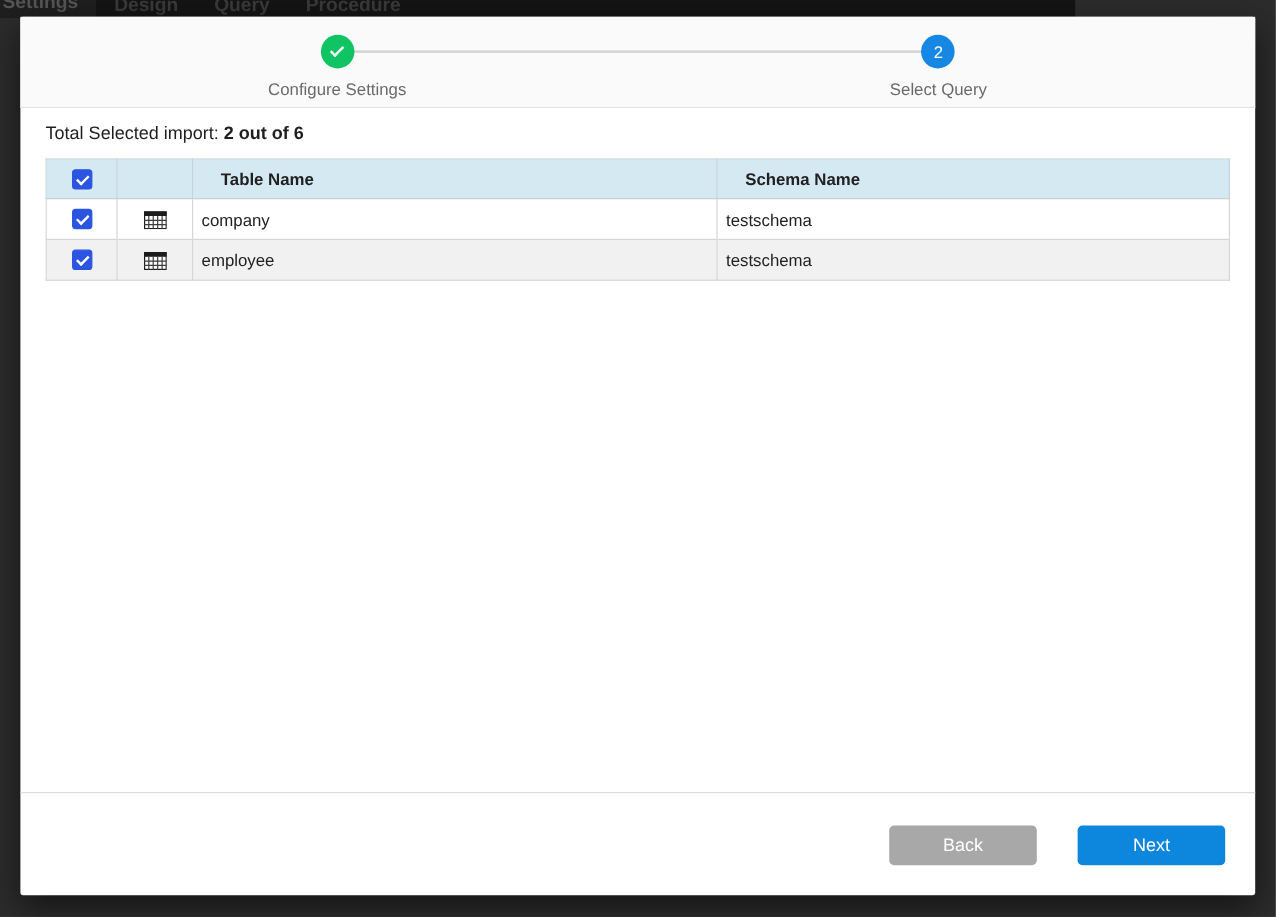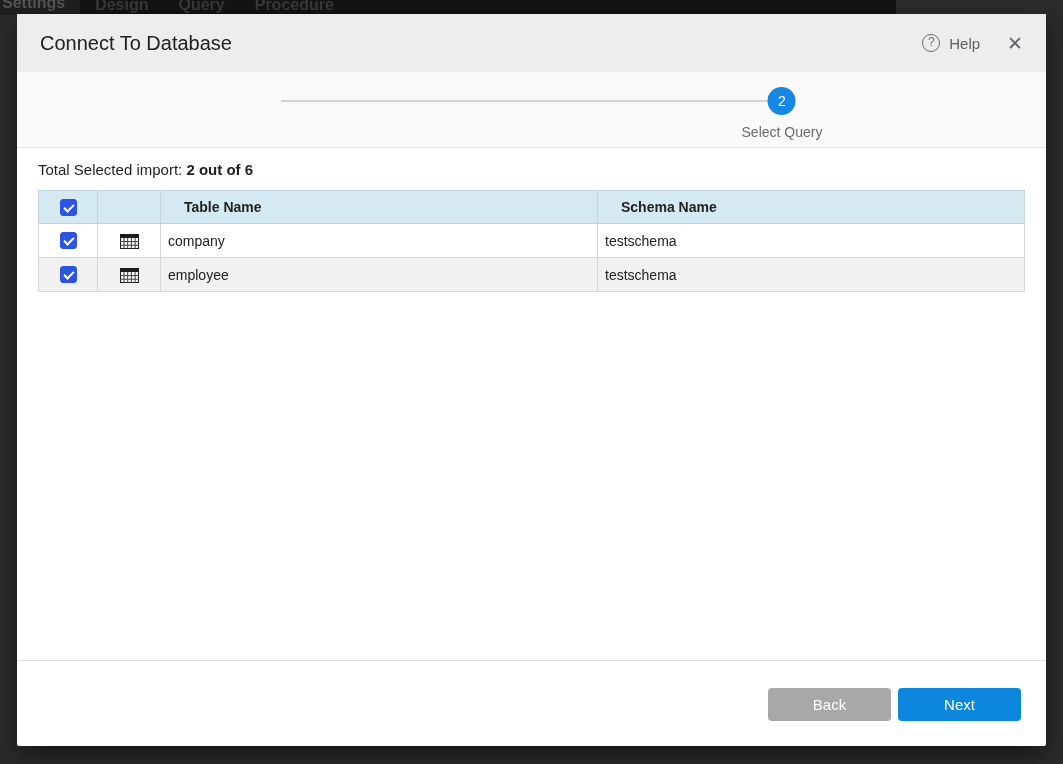--- a/index.html
+++ b/index.html
@@ -77,50 +77,48 @@
   .checkbox.checked { background:var(--checkbox_blue); border-color:var(--checkbox_blue); }
   .checkbox.checked::after { content:""; position:absolute; left:3.5px; top:4px;
     width:8px; height:4px; border-left:2px solid #fff; border-bottom:2px solid #fff;
     transform:rotate(-45deg); }
 
   .table-glyph { display:inline-block; vertical-align:middle; }
 
   
   .modal-footer { flex:0 0 auto; height:86px; border-top:1px solid #dcdcdc;
     display:flex; justify-content:flex-end; align-items:flex-start;
-    padding-top:27px; padding-right:25px; gap:7px; }
+    padding-top:27px; padding-right:25px; gap:34px; }
   .btn { width:123px; height:33px; border:none; border-radius:4px; color:#fff;
     font-size:15px; cursor:pointer;
     font-family:"Liberation Sans","DejaVu Sans",sans-serif; }
   .btn-back { background:var(--back_button_gray); }
   .btn-next { background:var(--next_button_blue); }
 </style>
 </head>
 <body>
 
 <div class="backdrop-topbar">
   <span class="backdrop-tab active">Settings</span>
   <span class="backdrop-tab">Design</span>
   <span class="backdrop-tab">Query</span>
   <span class="backdrop-tab">Procedure</span>
 </div>
 
 <div class="modal">
 
-  <div class="modal-header">
-    <div class="modal-title">Connect To Database</div>
-    <div class="help-group">
-      <span class="help-icon">?</span>
-      <span class="help-label">Help</span>
-    </div>
-    <span class="close-icon">✕</span>
-  </div>
 
   <div class="stepper">
     <div class="connector"></div>
+    <div class="step step-1">
+      <div class="step-circle done">
+        <span class="check-glyph"></span>
+      </div>
+      <div class="step-label">Configure Settings</div>
+    </div>
     <div class="step step-2">
       <div class="step-circle current">
         <span class="step-number">2</span>
       </div>
       <div class="step-label">Select Query</div>
     </div>
   </div>
 
   <div class="modal-body">
 

